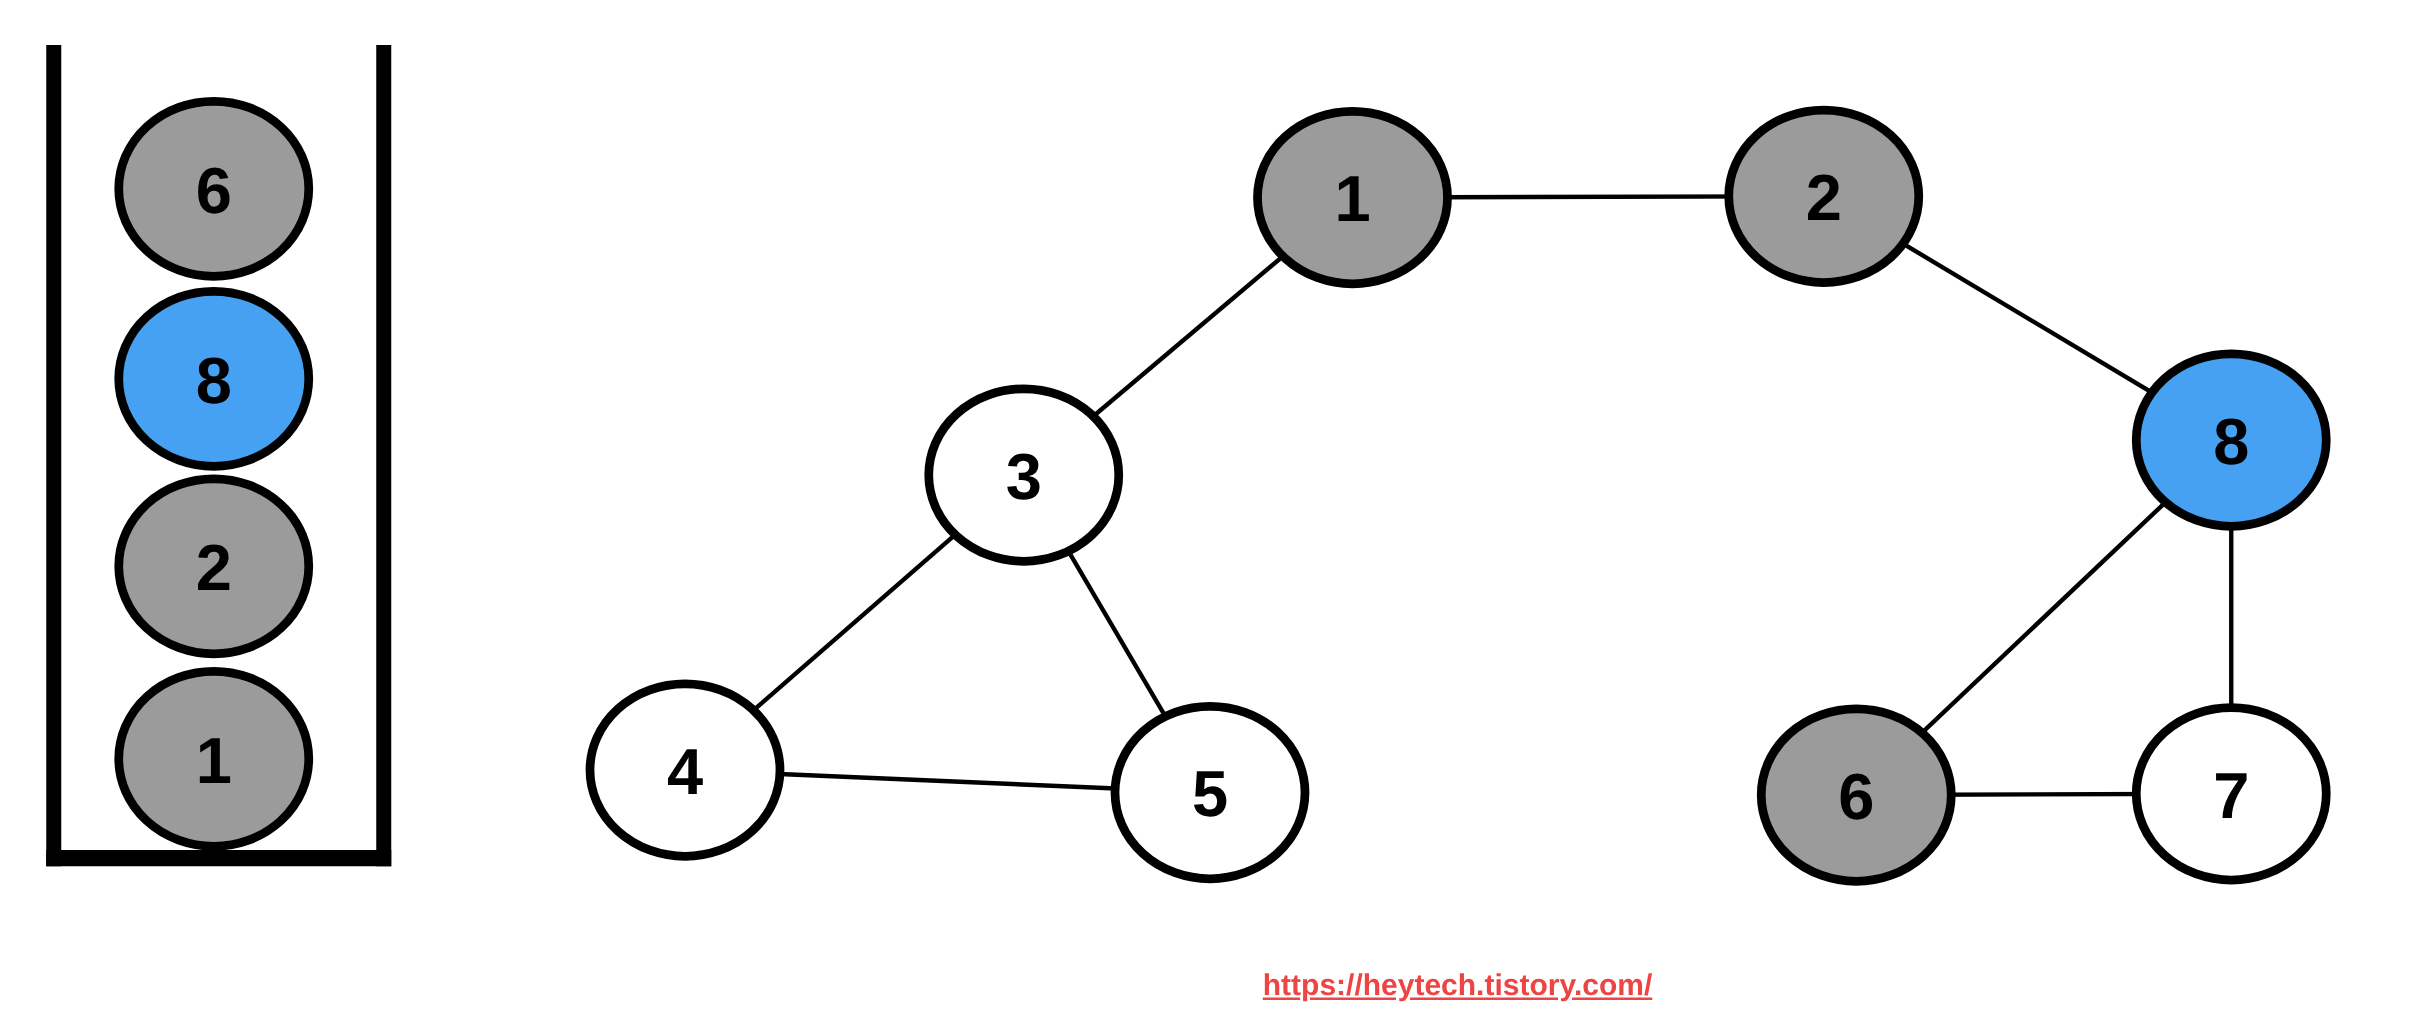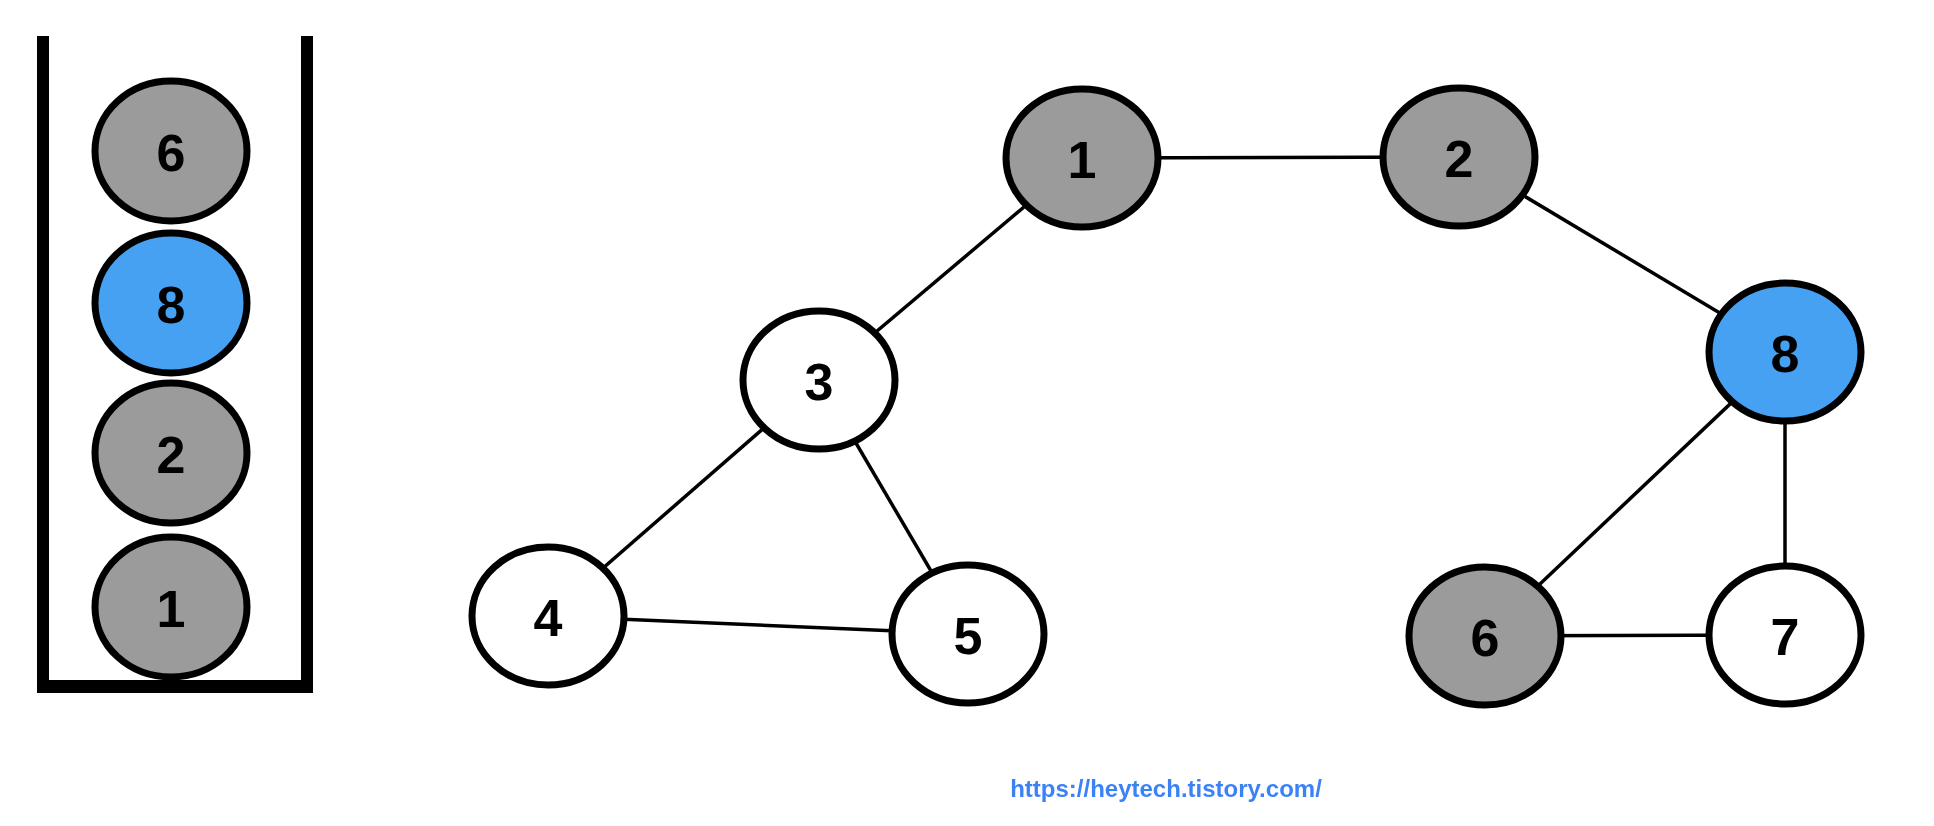--- a/index.html
+++ b/index.html
@@ -78,14 +78,14 @@
       <text x="548" y="618" text-anchor="middle" dominant-baseline="central" font-family="&quot;Liberation Sans&quot;,&quot;DejaVu Sans&quot;,sans-serif" font-size="52" font-weight="700" fill="#000000">4</text>
       <ellipse cx="968" cy="634" rx="76" ry="69" fill="#ffffff" stroke="#000000" stroke-width="7"></ellipse>
       <text x="968" y="636" text-anchor="middle" dominant-baseline="central" font-family="&quot;Liberation Sans&quot;,&quot;DejaVu Sans&quot;,sans-serif" font-size="52" font-weight="700" fill="#000000">5</text>
       <ellipse cx="1485" cy="636" rx="76" ry="69" fill="#9b9b9b" stroke="#000000" stroke-width="7"></ellipse>
       <text x="1485" y="638" text-anchor="middle" dominant-baseline="central" font-family="&quot;Liberation Sans&quot;,&quot;DejaVu Sans&quot;,sans-serif" font-size="52" font-weight="700" fill="#000000">6</text>
       <ellipse cx="1785" cy="635" rx="76" ry="69" fill="#ffffff" stroke="#000000" stroke-width="7"></ellipse>
       <text x="1785" y="637" text-anchor="middle" dominant-baseline="central" font-family="&quot;Liberation Sans&quot;,&quot;DejaVu Sans&quot;,sans-serif" font-size="52" font-weight="700" fill="#000000">7</text>
       <ellipse cx="1785" cy="352" rx="76" ry="69" fill="#46a1f2" stroke="#000000" stroke-width="7"></ellipse>
       <text x="1785" y="354" text-anchor="middle" dominant-baseline="central" font-family="&quot;Liberation Sans&quot;,&quot;DejaVu Sans&quot;,sans-serif" font-size="52" font-weight="700" fill="#000000">8</text>
     </svg>
-  <a class="site-link" style="color: #3b82f6;">https://heytech.tistory.com/</a>
+  <a class="site-link" style="color: #ef4444; text-decoration: underline;">https://heytech.tistory.com/</a>
 </div>
 
 </body></html>

